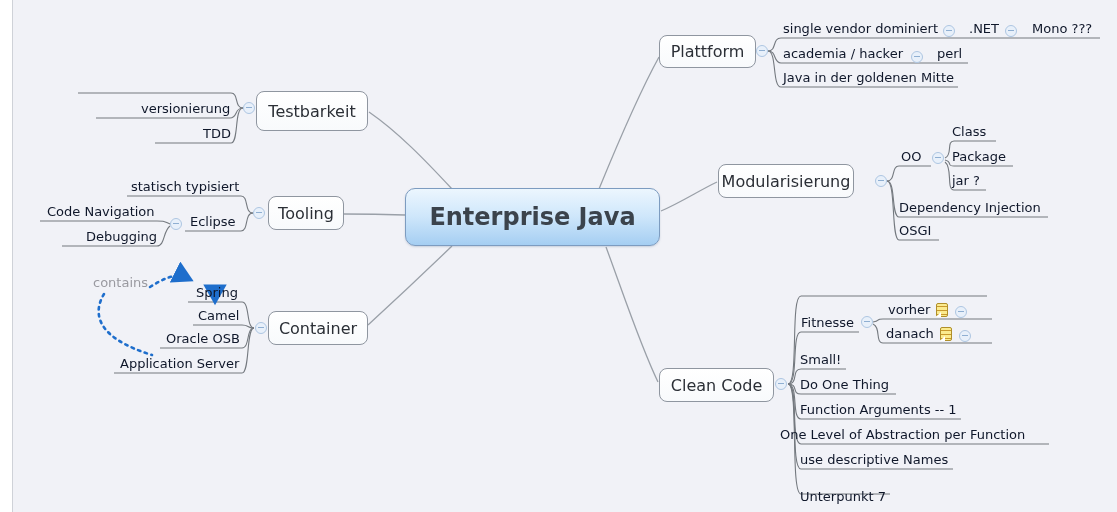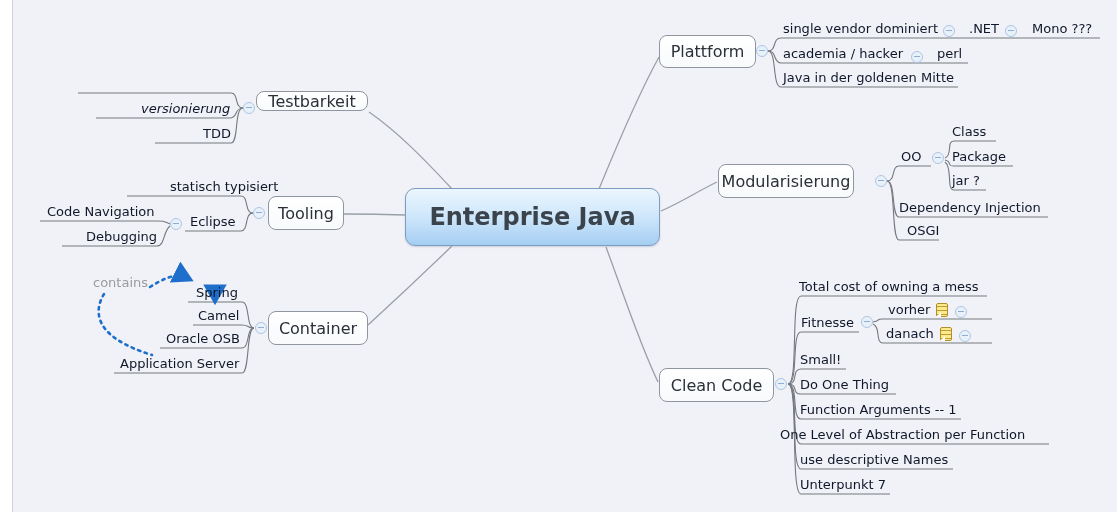--- a/index.html
+++ b/index.html
@@ -115,63 +115,62 @@
       <path d="M104,294 C92,314 97,338 152,355"></path>
       <path d="M150,287 C163,279 175,272 189,279" marker-end="url(#arrow)"></path>
       <path d="M215,291 L215,300" marker-end="url(#arrow)"></path>
     </g>
   </svg>
 
   <div class="central" style="left:405px;top:188px;width:255px;height:58px;">Enterprise Java</div>
 
   <div class="tbox" style="left:659px;top:35px;width:97px;height:33px;">Plattform</div>
   <div class="tbox" style="left:718px;top:164px;width:136px;height:34px;">Modularisierung</div>
-  <div class="tbox" style="left:256px;top:91px;width:112px;height:20px;">Testbarkeit</div>
+  <div class="tbox" style="left:256px;top:91px;width:112px;height:40px;">Testbarkeit</div>
   <div class="tbox" style="left:268px;top:196px;width:76px;height:34px;">Tooling</div>
   <div class="tbox" style="left:268px;top:311px;width:100px;height:34px;">Container</div>
   <div class="tbox" style="left:659px;top:368px;width:115px;height:34px;">Clean Code</div>
 
   <div class="leaf" style="left:783px;top:21px;">single vendor dominiert</div>
   <div class="leaf" style="left:969px;top:21px;">.NET</div>
   <div class="leaf" style="left:1032px;top:21px;">Mono ???</div>
   <div class="leaf" style="left:783px;top:46px;">academia / hacker</div>
   <div class="leaf" style="left:937px;top:46px;">perl</div>
   <div class="leaf" style="left:783px;top:70px;">Java in der goldenen Mitte</div>
 
   <div class="leaf" style="left:901px;top:149px;">OO</div>
   <div class="leaf" style="left:952px;top:124px;">Class</div>
   <div class="leaf" style="left:952px;top:149px;">Package</div>
   <div class="leaf" style="left:952px;top:173px;">jar ?</div>
   <div class="leaf" style="left:899px;top:200px;">Dependency Injection</div>
-  <div class="leaf" style="left:899px;top:223px;margin-left:8px;">OSGI</div>
+  <div class="leaf" style="left:899px;top:223px;">OSGI</div>
 
-  <div class="leaf" style="left:141px;top:101px;font-style:italic;">versionierung</div>
+  <div class="leaf" style="left:141px;top:101px;">versionierung</div>
   <div class="leaf" style="left:203px;top:126px;">TDD</div>
 
-  <div class="leaf" style="left:131px;top:179px;margin-left:39px;">statisch typisiert</div>
+  <div class="leaf" style="left:131px;top:179px;">statisch typisiert</div>
   <div class="leaf" style="left:190px;top:214px;">Eclipse</div>
   <div class="leaf" style="left:47px;top:204px;">Code Navigation</div>
   <div class="leaf" style="left:86px;top:229px;">Debugging</div>
 
   <div class="leaf" style="left:196px;top:285px;">Spring</div>
   <div class="leaf" style="left:198px;top:308px;">Camel</div>
   <div class="leaf" style="left:166px;top:331px;">Oracle OSB</div>
   <div class="leaf" style="left:120px;top:356px;">Application Server</div>
   <div class="rel-label" style="left:93px;top:275px;">contains</div>
 
-  <div class="leaf" style="left:799px;top:279px;">Total cost of owning a mess</div>
   <div class="leaf" style="left:801px;top:315px;">Fitnesse</div>
   <div class="leaf" style="left:888px;top:302px;">vorher</div>
   <div class="leaf" style="left:886px;top:326px;">danach</div>
   <div class="leaf" style="left:800px;top:352px;">Small!</div>
   <div class="leaf" style="left:800px;top:377px;">Do One Thing</div>
   <div class="leaf" style="left:800px;top:402px;">Function Arguments -- 1</div>
   <div class="leaf" style="left:780px;top:427px;">One Level of Abstraction per Function</div>
   <div class="leaf" style="left:800px;top:452px;">use descriptive Names</div>
-  <div class="leaf" style="left:800px;top:477px;">Unterpunkt 7</div>
+  <div class="leaf" style="left:800px;top:489px;">Unterpunkt 7</div>
 
   <span class="note" style="left:936px;top:303px;"></span>
   <span class="note" style="left:940px;top:327px;"></span>
 
   <span class="collapse" style="left:756px;top:45px;"></span>
   <span class="collapse" style="left:943px;top:25px;"></span>
   <span class="collapse" style="left:1005px;top:25px;"></span>
   <span class="collapse" style="left:911px;top:51px;"></span>
   <span class="collapse" style="left:875px;top:175px;"></span>
   <span class="collapse" style="left:932px;top:152px;"></span>

